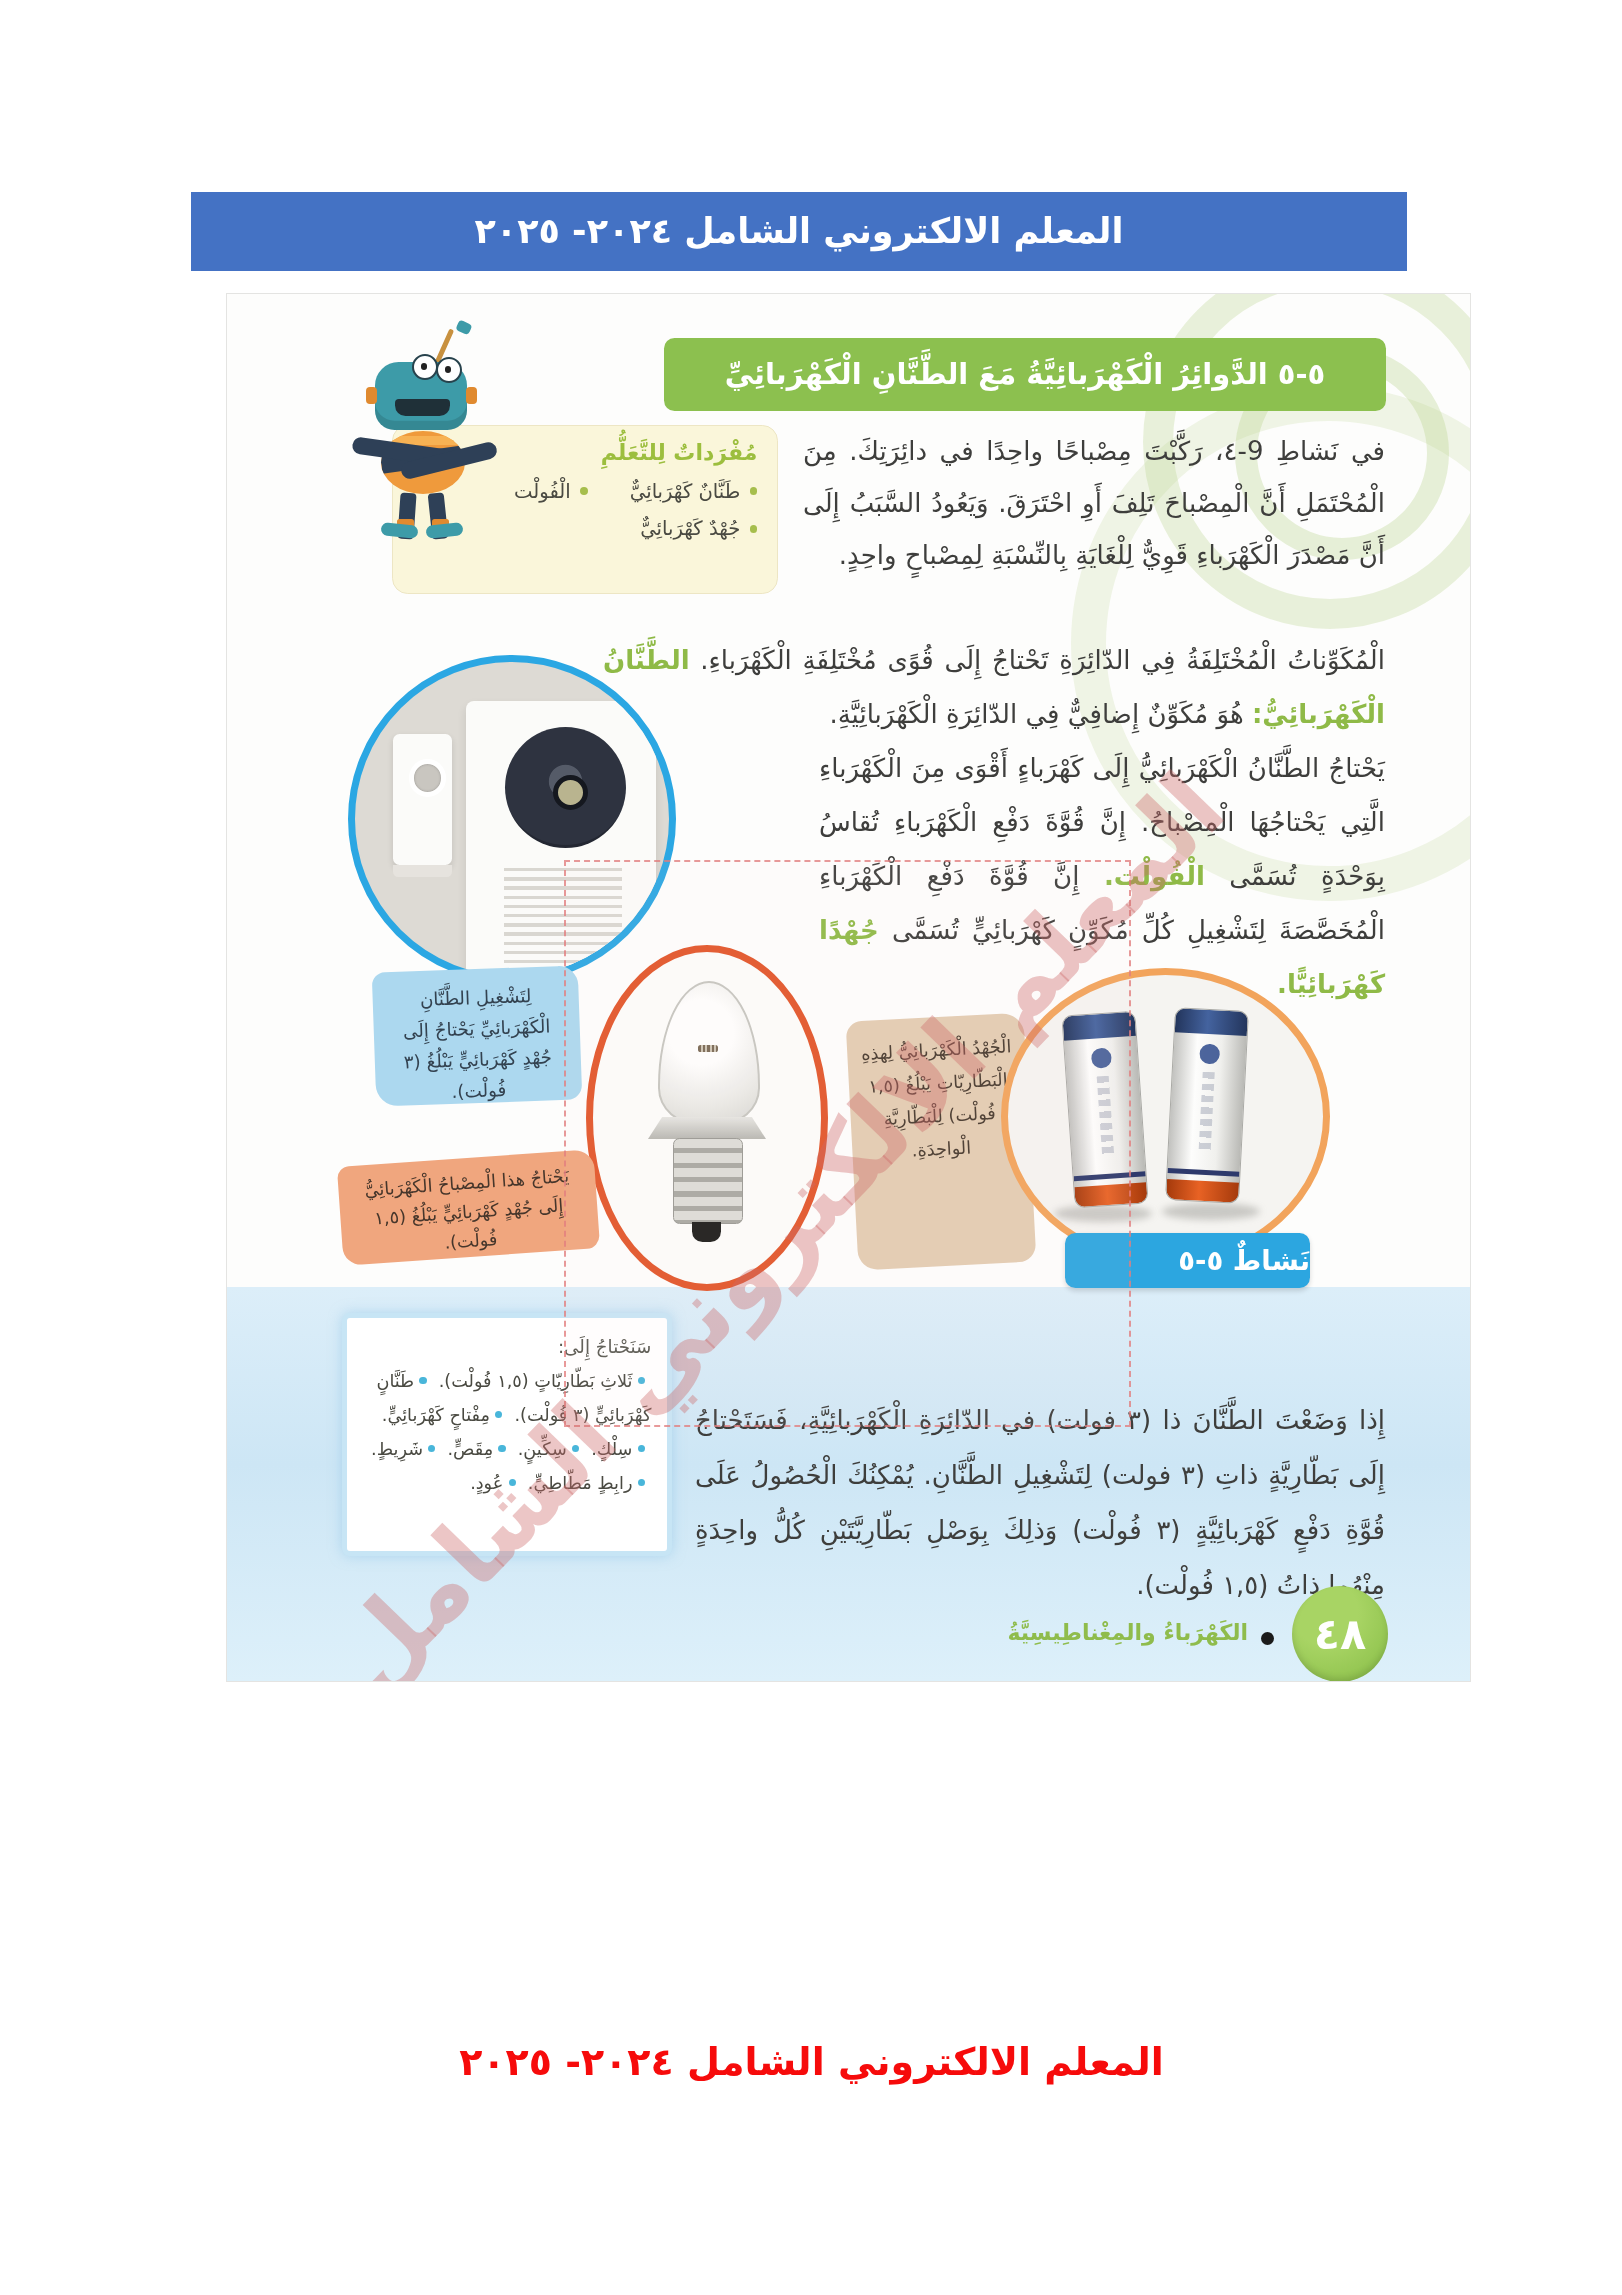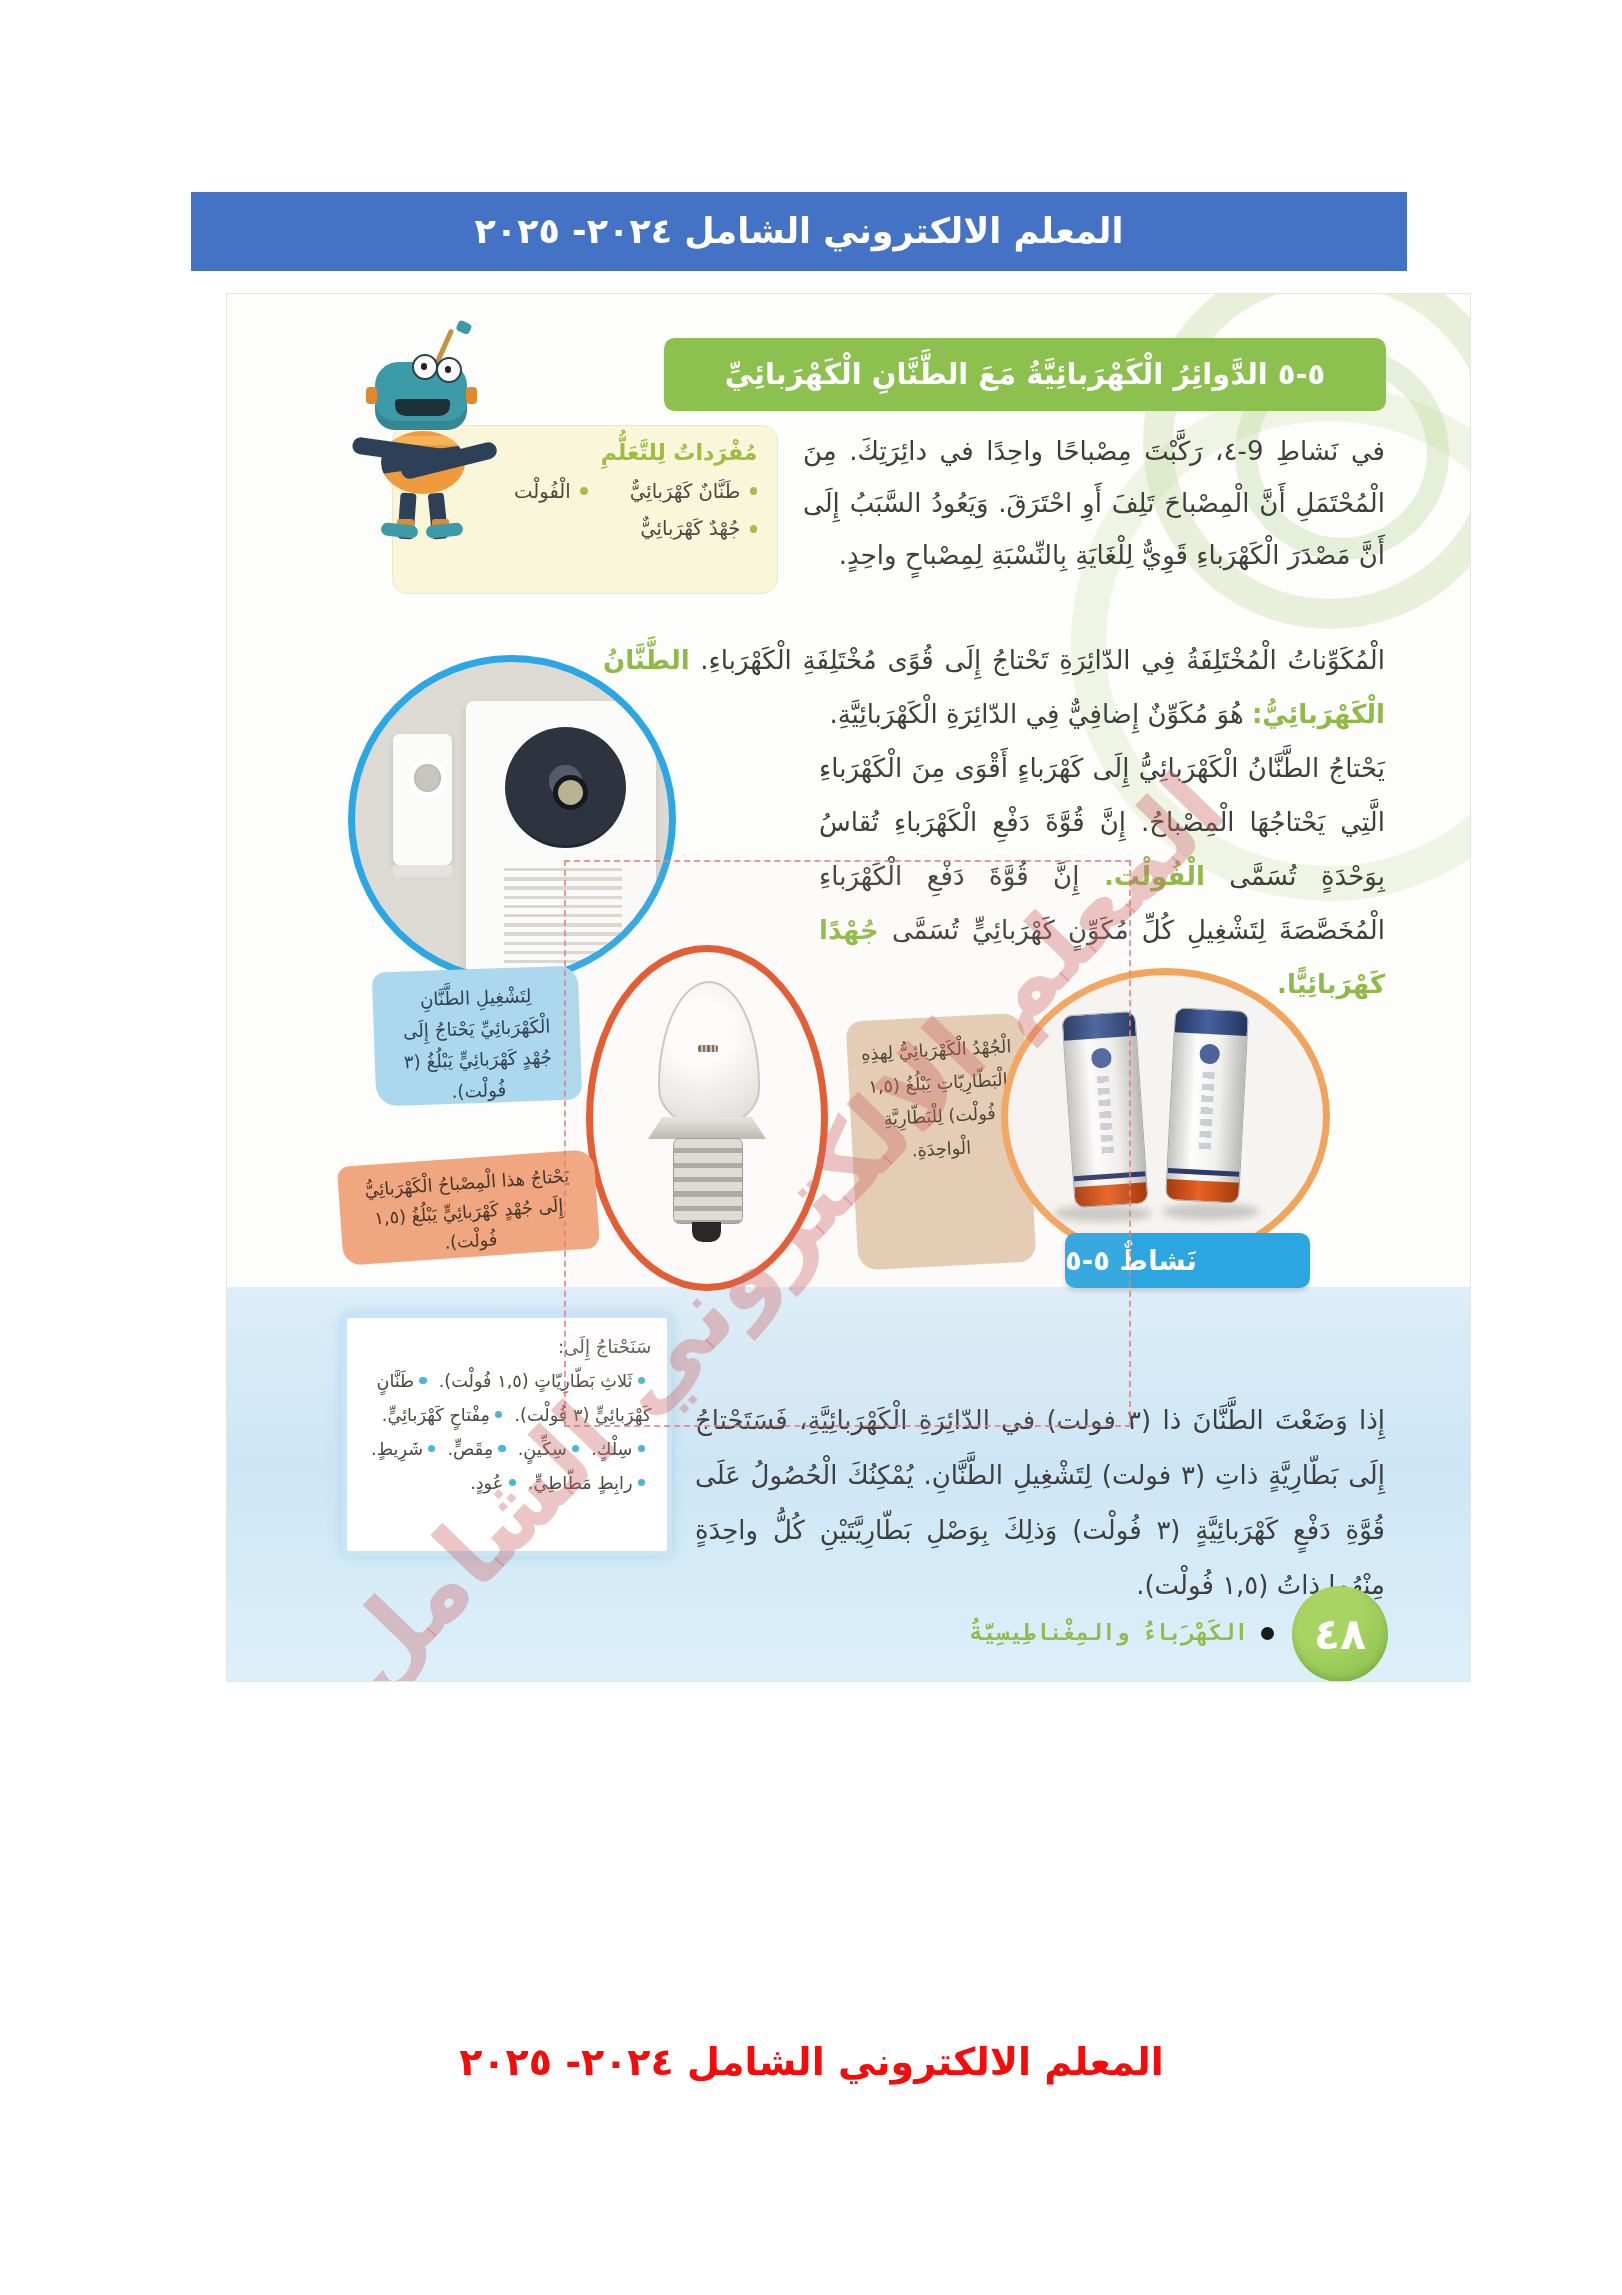--- a/index.html
+++ b/index.html
@@ -127,36 +127,36 @@
   
   .wm-frame{left:337px;top:566px;width:563px;height:563px;border:2px dashed rgba(226,126,126,.78);
     background:rgba(255,214,214,.06);z-index:40;}
   .wm-text{left:196px;top:772px;width:923px;text-align:center;font-size:98px;font-weight:bold;
     color:rgba(204,106,106,.38);transform:rotate(-46deg);z-index:41;direction:rtl;white-space:nowrap;letter-spacing:1.3px;}
 
   
   .activity-panel{left:0;top:993px;width:1243px;height:394px;z-index:1;
     background:linear-gradient(180deg,#DCEEF9 0,#CDE6F5 45%,#DDF0FA 100%);}
   .activity-badge{left:838px;top:939px;width:245px;height:55px;background:#2CA6E0;border-radius:10.5px;
-    color:#fff;font-weight:bold;font-size:27.5px;line-height:55px;text-align:left;direction:rtl;z-index:6;
+    color:#fff;font-weight:bold;font-size:27.5px;line-height:55px;text-align:right;direction:rtl;z-index:6;
     box-shadow:0 2.6px 5.2px rgba(0,0,0,.15);}
   .activity-heading{right:85px;top:1035px;color:#3FA3D8;font-weight:bold;font-size:27.5px;
     direction:rtl;white-space:nowrap;z-index:5;}
   .materials-box{left:115px;top:1019px;width:330px;height:243px;background:#fff;
     border:5.9px solid #C7E5F5;border-radius:7.9px;box-shadow:0 0 13px rgba(140,195,230,.55);
     padding:11.8px 15.7px;box-sizing:border-box;direction:rtl;z-index:5;font-size:17.7px;color:#4A4A42;line-height:34px;}
   .materials-heading{font-size:18.3px;color:#5A5A52;}
   .mat-item{display:inline;}
   .mat-item::before{content:"";display:inline-block;width:7.2px;height:7.2px;border-radius:50%;
     background:#49B6DA;margin:0 6.5px 2.6px 5.2px;}
   .activity-body{left:468px;top:1099px;width:690px;font-size:26px;line-height:55px;color:#3E3E3C;
     direction:rtl;text-align:justify;text-align-last:right;z-index:5;}
 
   
-  .footer-row{right:196px;top:1326px;display:flex;direction:rtl;align-items:center;z-index:5;font-family:Liberation Mono, monospace;}
+  .footer-row{right:196px;top:1326px;display:flex;direction:rtl;align-items:flex-end;z-index:5;}
   .footer-bullet{width:13px;height:13px;border-radius:50%;background:#1B1B1B;margin-left:13px;}
   .footer-subject{color:#8FBC4C;font-weight:bold;font-size:22px;white-space:nowrap;}
   .page-badge{left:1065px;top:1292px;width:96px;height:96px;border-radius:50%;
     background:radial-gradient(circle at 35% 28%, #A8D464 0 35%, #86BC45 100%);
     color:#fff;font-weight:bold;font-size:43px;text-align:center;line-height:96px;z-index:5;
     box-shadow:inset 0 -3.9px 6.5px rgba(0,0,0,.12);}
 
   
   .robot{left:134px;top:34px;width:124px;height:209px;z-index:7;}
   .rb{position:absolute;}

